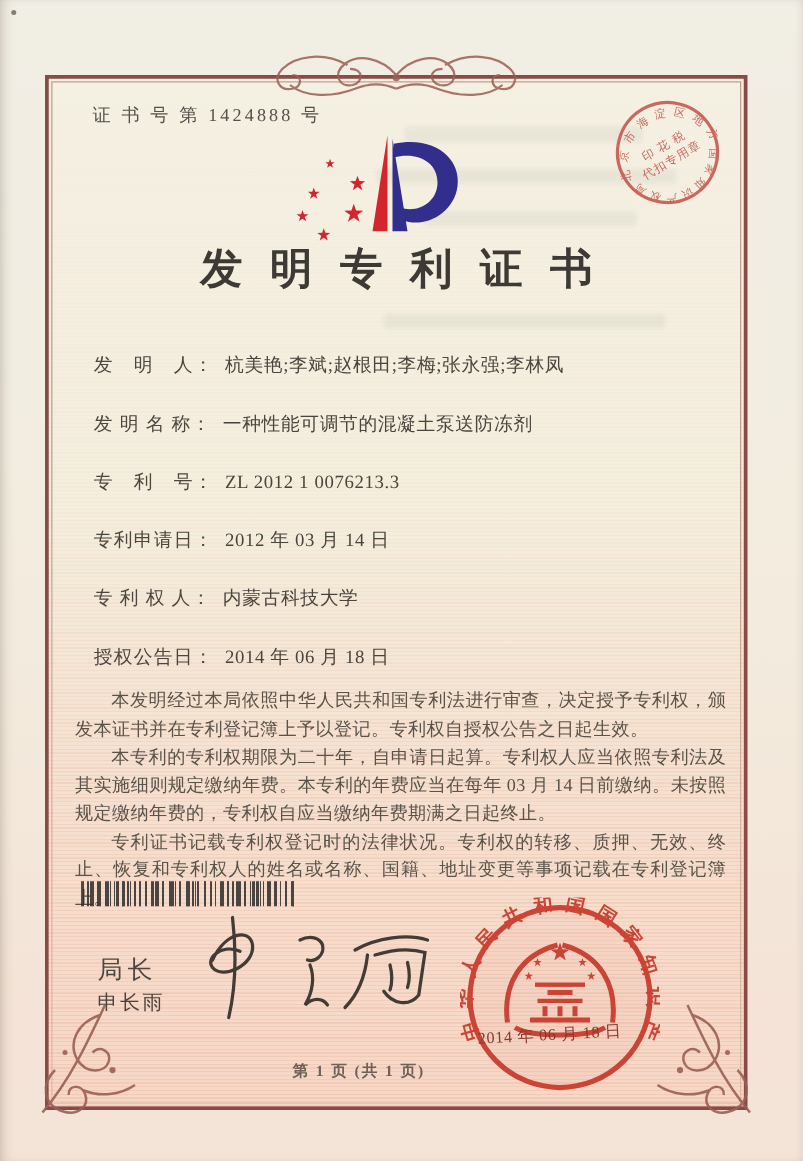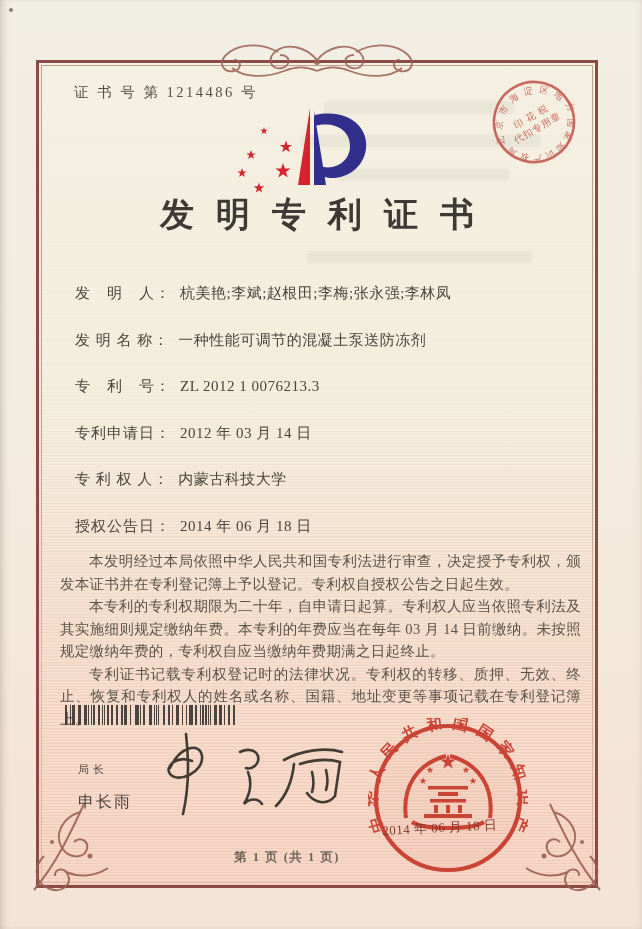--- a/index.html
+++ b/index.html
@@ -36,21 +36,21 @@
   .cert-no{left:35px;top:20px;font-size:14.5px;letter-spacing:2.5px;color:#55504a;}
   .title{left:0;top:129px;width:100%;text-align:center;font-size:34px;font-weight:700;
          letter-spacing:22px;text-indent:22px;color:#3d3a36;}
   .fields{left:36px;top:219px;right:30px;}
   .field-row{height:22px;line-height:22px;margin-bottom:24.5px;font-size:15px;color:#4c463f;white-space:nowrap;}
   .field-label{letter-spacing:1px;margin-right:9px;}
   .field-value{letter-spacing:.5px;color:#4a443d;}
   .body-text{left:21px;top:487px;width:521px;font-size:14.5px;line-height:22.5px;
              color:#5a5349;text-align:justify;}
   .body-text p{margin:0;text-indent:2em;letter-spacing:.3px;}
-  .signatory-title{left:39px;top:699px;font-size:11px;letter-spacing:4px;color:#4e4741;}
+  .signatory-title{left:39px;top:699px;font-size:20px;letter-spacing:4px;color:#4e4741;}
   .signatory-name{left:39px;top:729px;font-size:16px;letter-spacing:2px;color:#4a433d;}
   .footer{left:50%;top:786px;transform:translateX(-50%) translateX(-30px);
           font-size:12.5px;letter-spacing:1.5px;color:#6e6258;white-space:nowrap;font-weight:bold;}
 
   .barcode{left:26px;top:642px;width:172px;height:20px;
     background:
       repeating-linear-gradient(90deg,#2d2b29 0 2px,transparent 2px 5px,#2d2b29 5px 6px,transparent 6px 9px,#2d2b29 9px 10px,transparent 10px 14px),
       repeating-linear-gradient(90deg,#2d2b29 0 1px,transparent 1px 7px,#2d2b29 7px 9px,transparent 9px 13px);
     opacity:.85;}
 
@@ -104,21 +104,21 @@
       <g transform="translate(95,0) scale(-1,1)" stroke="#9b6054" stroke-width="2" fill="none" opacity=".9">
         <path d="M62,6 C48,36 34,66 12,92"></path>
         <path d="M58,14 C40,20 32,36 40,50 C47,61 62,61 65,51 C67,43 58,38 52,44"></path>
         <path d="M22,58 C10,70 13,86 28,91 C40,95 50,87 46,77 C43,69 32,70 33,78"></path>
         <path d="M44,74 C58,80 74,78 86,70"></path>
         <circle cx="68" cy="58" r="2.5" fill="#9b6054" stroke="none"></circle>
         <circle cx="30" cy="44" r="2" fill="#9b6054" stroke="none"></circle>
       </g>
     </svg>
 
-    <div class="abs cert-no">证 书 号 第 1214486 号</div>
+    <div class="abs cert-no">证 书 号 第 1424888 号</div>
 
     <svg class="abs tax-stamp" width="100" height="100" viewBox="0 0 100 100">
       <defs>
         <path id="taxTop" d="M 14,58 A 36,36 0 1 1 86,58"></path>
         <path id="taxBottom" d="M 82,61 A 34,34 0 0 1 18,61"></path>
       </defs>
       <circle cx="50" cy="50" r="40" fill="none" stroke="#c4564c" stroke-width="2.6"></circle>
       <text font-size="9" fill="#c4564c" letter-spacing="5.6">
         <textPath href="#taxTop" startOffset="3">北京市海淀区地方税务局</textPath>
       </text>

